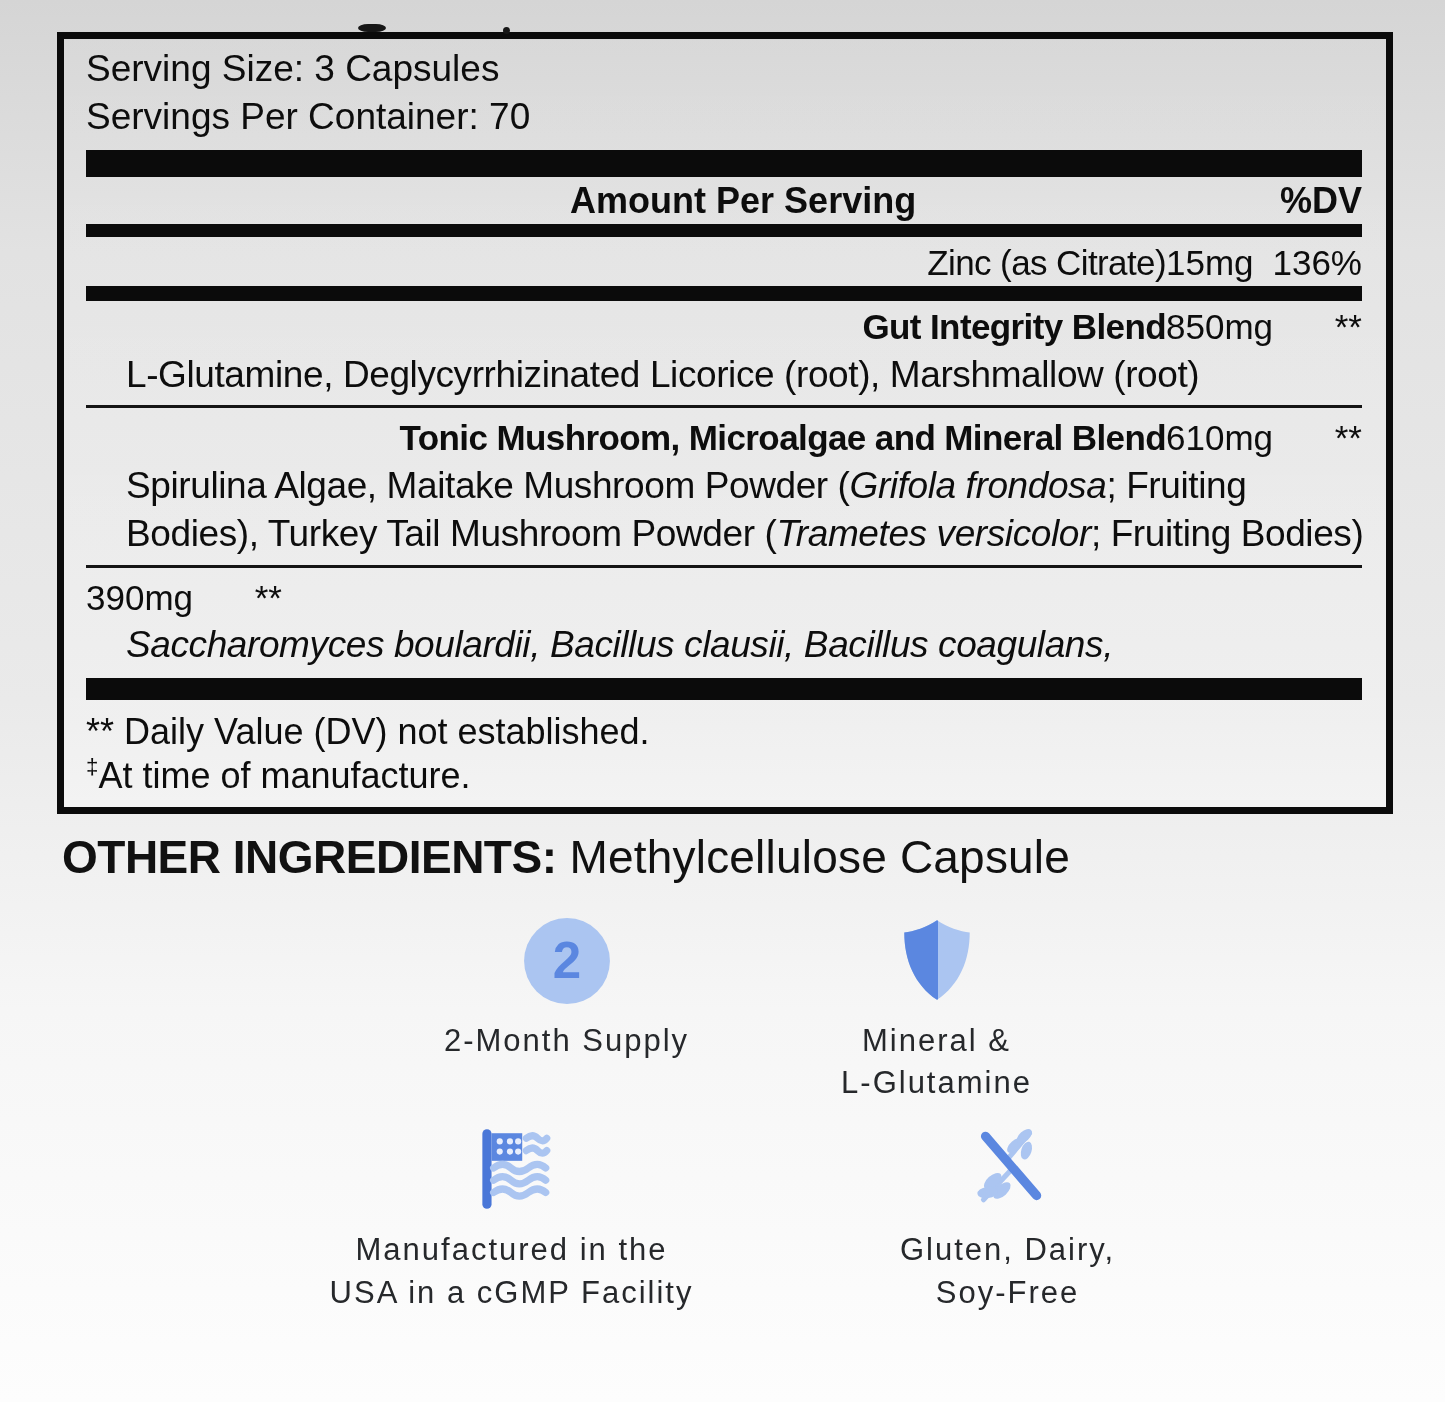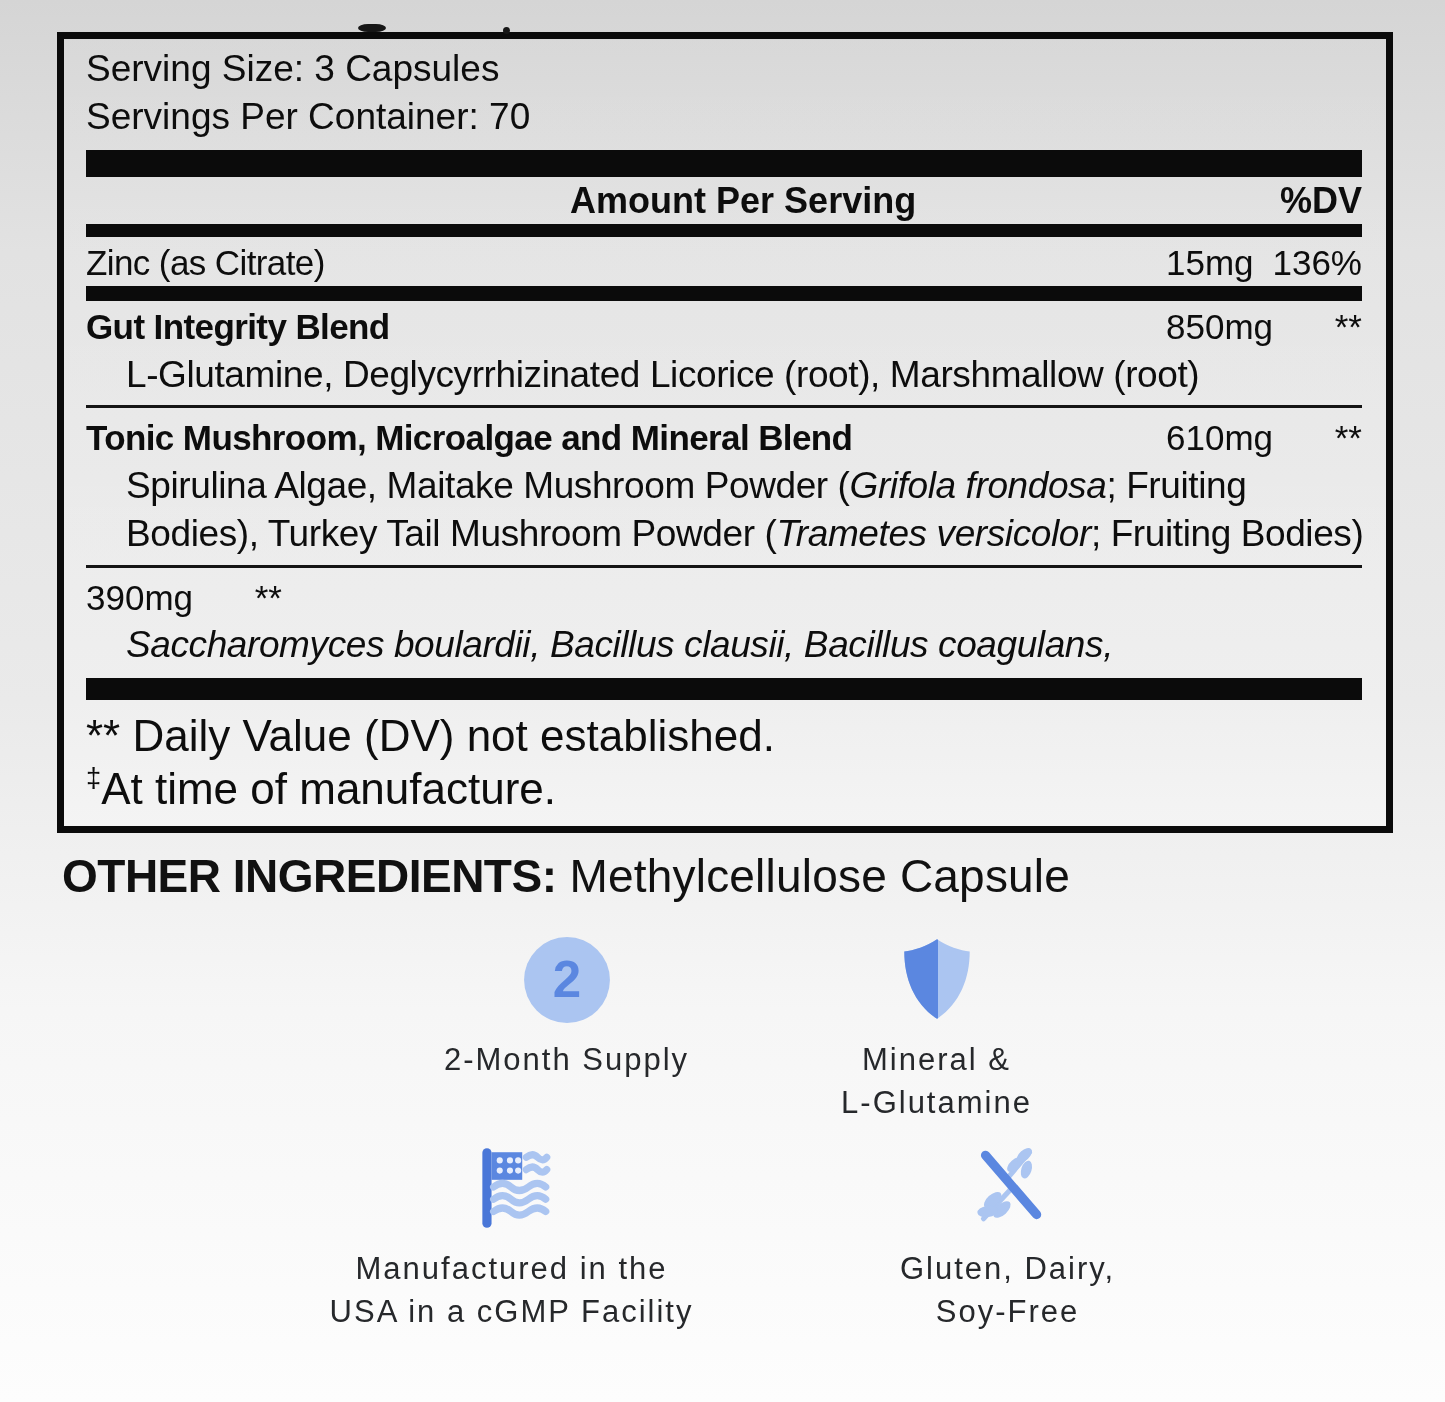--- a/index.html
+++ b/index.html
@@ -33,28 +33,28 @@
   .bar{background:#0b0b0b;}
   .bar-heavy{height:27px;margin-top:11px;}
   .bar-mid{height:13px;}
   .bar-row{height:15px;}
   .bar-foot{height:22px;margin-top:8px;}
   .rule-thin{height:3px;background:#141414;margin:6px 0 4px 0;}
   .hdr-row{position:relative;height:47px;font-size:36px;display:flex;align-items:center;font-weight:bold;}
   .hdr-amount{position:absolute;left:51.5%;transform:translateX(-50%);white-space:nowrap;}
   .hdr-dv{margin-left:auto;}
   .nrow{display:flex;align-items:baseline;font-size:35px;line-height:1.32;padding-top:3px;}
-  .nname{flex:1;min-width:0;white-space:nowrap;letter-spacing:-0.6px;}
+  .nname{flex:1;min-width:0;white-space:nowrap;letter-spacing:-0.6px;text-align:right;}
   .namount{width:104px;flex-shrink:0;text-align:left;white-space:nowrap;}
   .ndv{width:92px;flex-shrink:0;text-align:right;white-space:nowrap;}
   .sub{font-size:37px;line-height:1.32;padding-left:40px;white-space:nowrap;letter-spacing:-0.4px;}
   .bd{font-weight:bold;}
   .it{font-style:italic;}
   .sup{font-size:62%;vertical-align:super;position:relative;top:-1px;}
-  .footnotes{margin-top:10px;font-size:44px;line-height:1.2;}
+  .footnotes{margin-top:10px;font-size:36px;line-height:1.2;}
 
   
   .other-ing{margin:16px 0 0 62px;font-size:46px;letter-spacing:0.2px;color:#111;}
   .oi-label{font-weight:800;letter-spacing:-0.5px;}
   .oi-value{font-weight:400;}
 
   
   .badges{display:flex;justify-content:center;}
   .badges-row1{margin-top:30px;gap:28px;padding-left:58px;}
   .badges-row2{margin-top:18px;gap:64px;padding-left:74px;}

